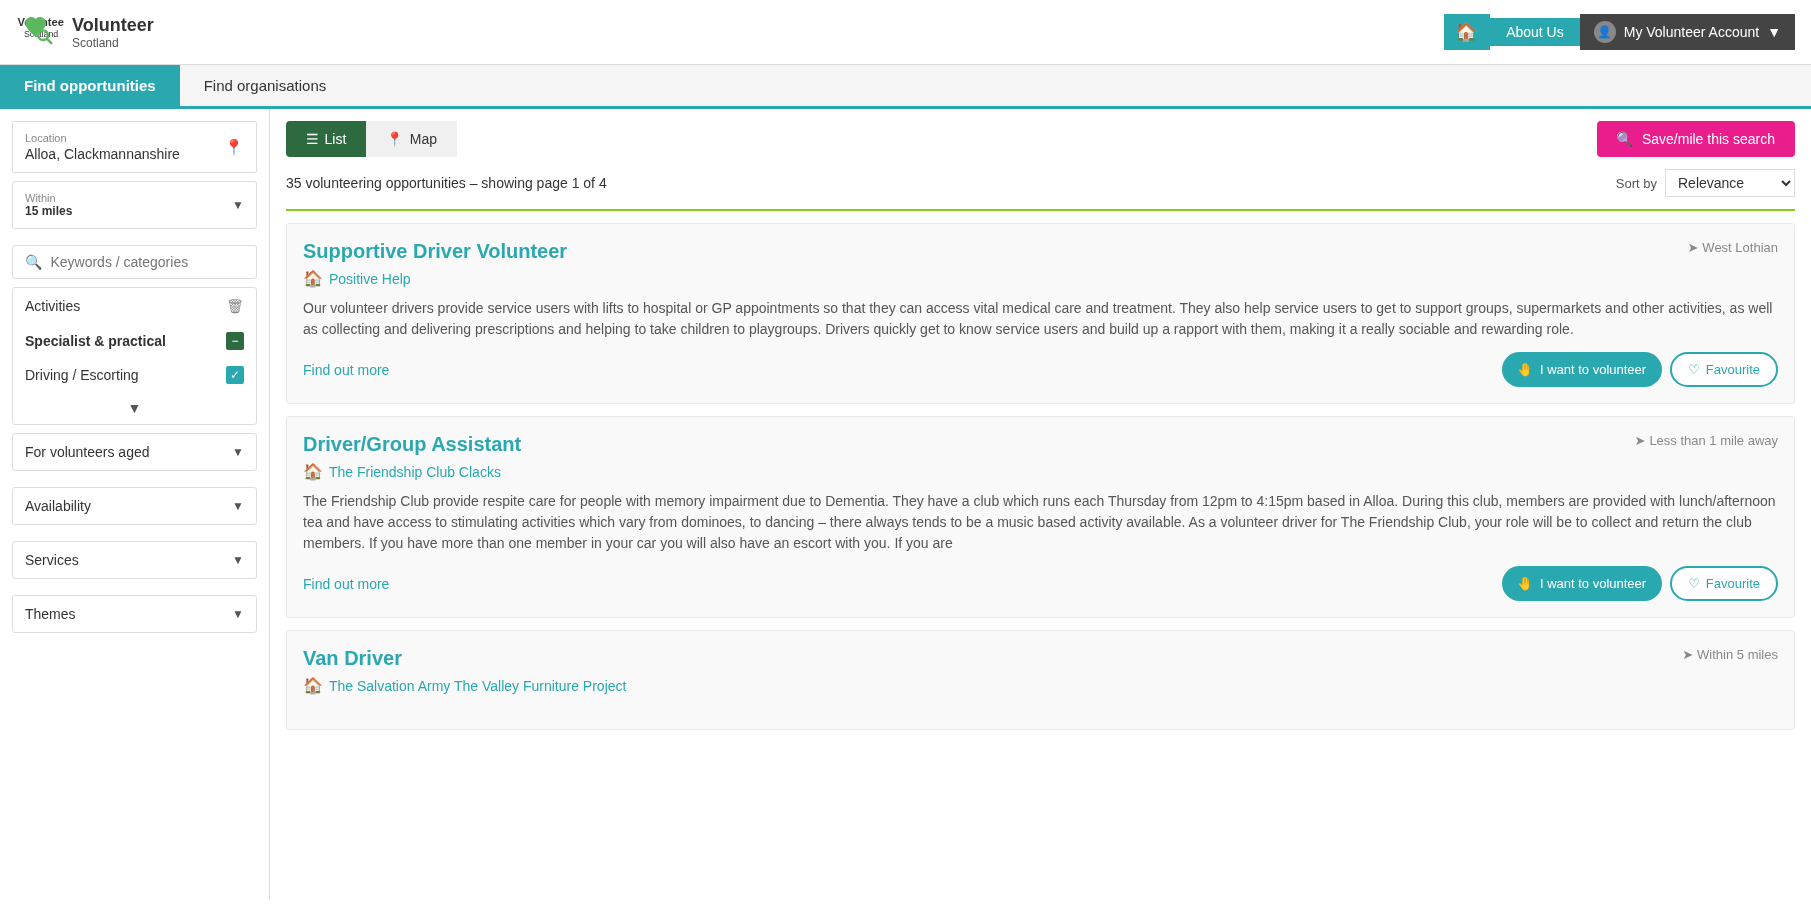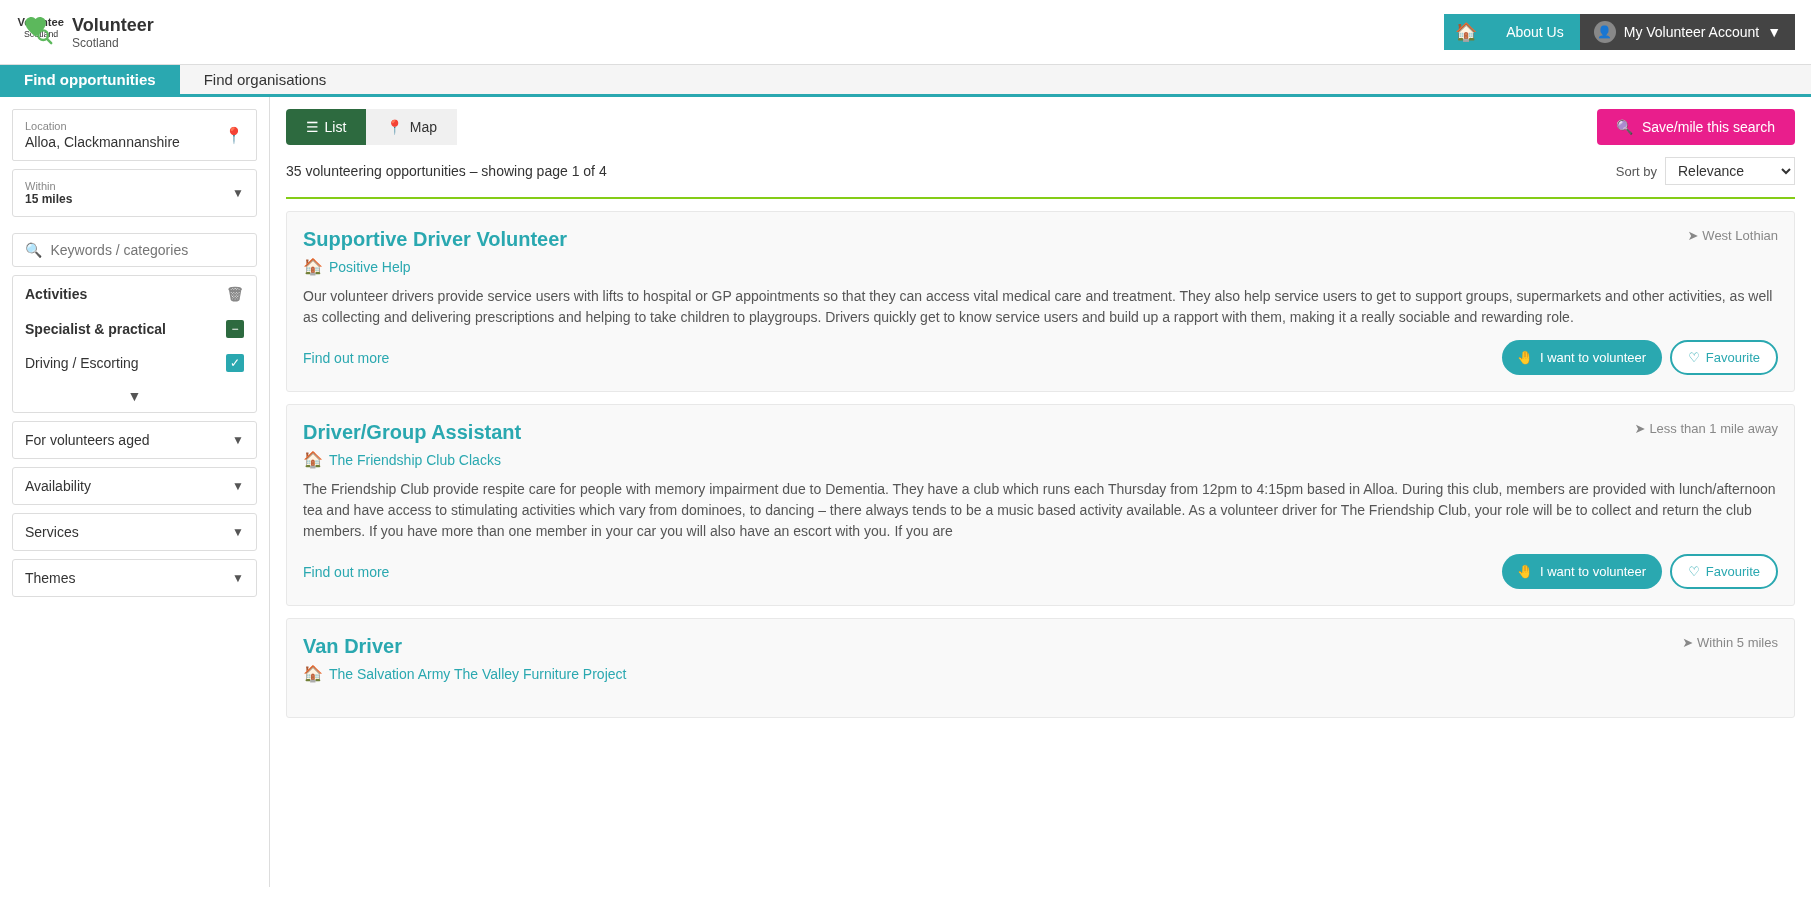--- a/index.html
+++ b/index.html
@@ -39,21 +39,21 @@
       display: flex;
       align-items: center;
     }
     .header-about-btn {
       background: #2aa8b0;
       color: white;
       border: none;
       padding: 8px 16px;
       cursor: pointer;
       font-size: 14px;
-      height: 36px;
+      height: 28px;
       display: flex;
       align-items: center;
     }
     .header-account-btn {
       background: #444;
       color: white;
       border: none;
       padding: 8px 14px;
       cursor: pointer;
       font-size: 14px;
@@ -74,21 +74,21 @@
       color: #fff;
     }
 
     
     .nav-tabs {
       display: flex;
       background: #f5f5f5;
       border-bottom: 3px solid #2aa8b0;
     }
     .nav-tab {
-      padding: 6px 24px;
+      padding: 12px 24px;
       cursor: pointer;
       font-size: 15px;
       color: #333;
       border: none;
       background: none;
       font-weight: normal;
     }
     .nav-tab.active {
       background: #2aa8b0;
       color: white;
@@ -163,21 +163,21 @@
     .activities-section {
       border: 1px solid #ddd;
       border-radius: 3px;
       margin-bottom: 8px;
     }
     .activities-header {
       padding: 10px 12px;
       display: flex;
       align-items: center;
       justify-content: space-between;
-      font-weight: bold;
+      font-weight: normal;
       font-size: 14px;
       gap: 40px;
     }
     .activities-header .trash-icon { color: #888; cursor: pointer; font-size: 14px; }
     .activity-item {
       padding: 8px 12px;
       display: flex;
       align-items: center;
       justify-content: space-between;
       font-size: 14px;
@@ -201,21 +201,21 @@
       padding: 8px 12px;
       text-align: center;
       cursor: pointer;
       font-size: 14px;
       color: #555;
     }
 
     .collapsible-section {
       border: 1px solid #ddd;
       border-radius: 3px;
-      margin-bottom: 8px;
+      margin-bottom: 16px;
     }
     .collapsible-header {
       padding: 10px 12px;
       display: flex;
       align-items: center;
       justify-content: space-between;
       cursor: pointer;
       font-size: 14px;
       font-weight: normal;
     }

